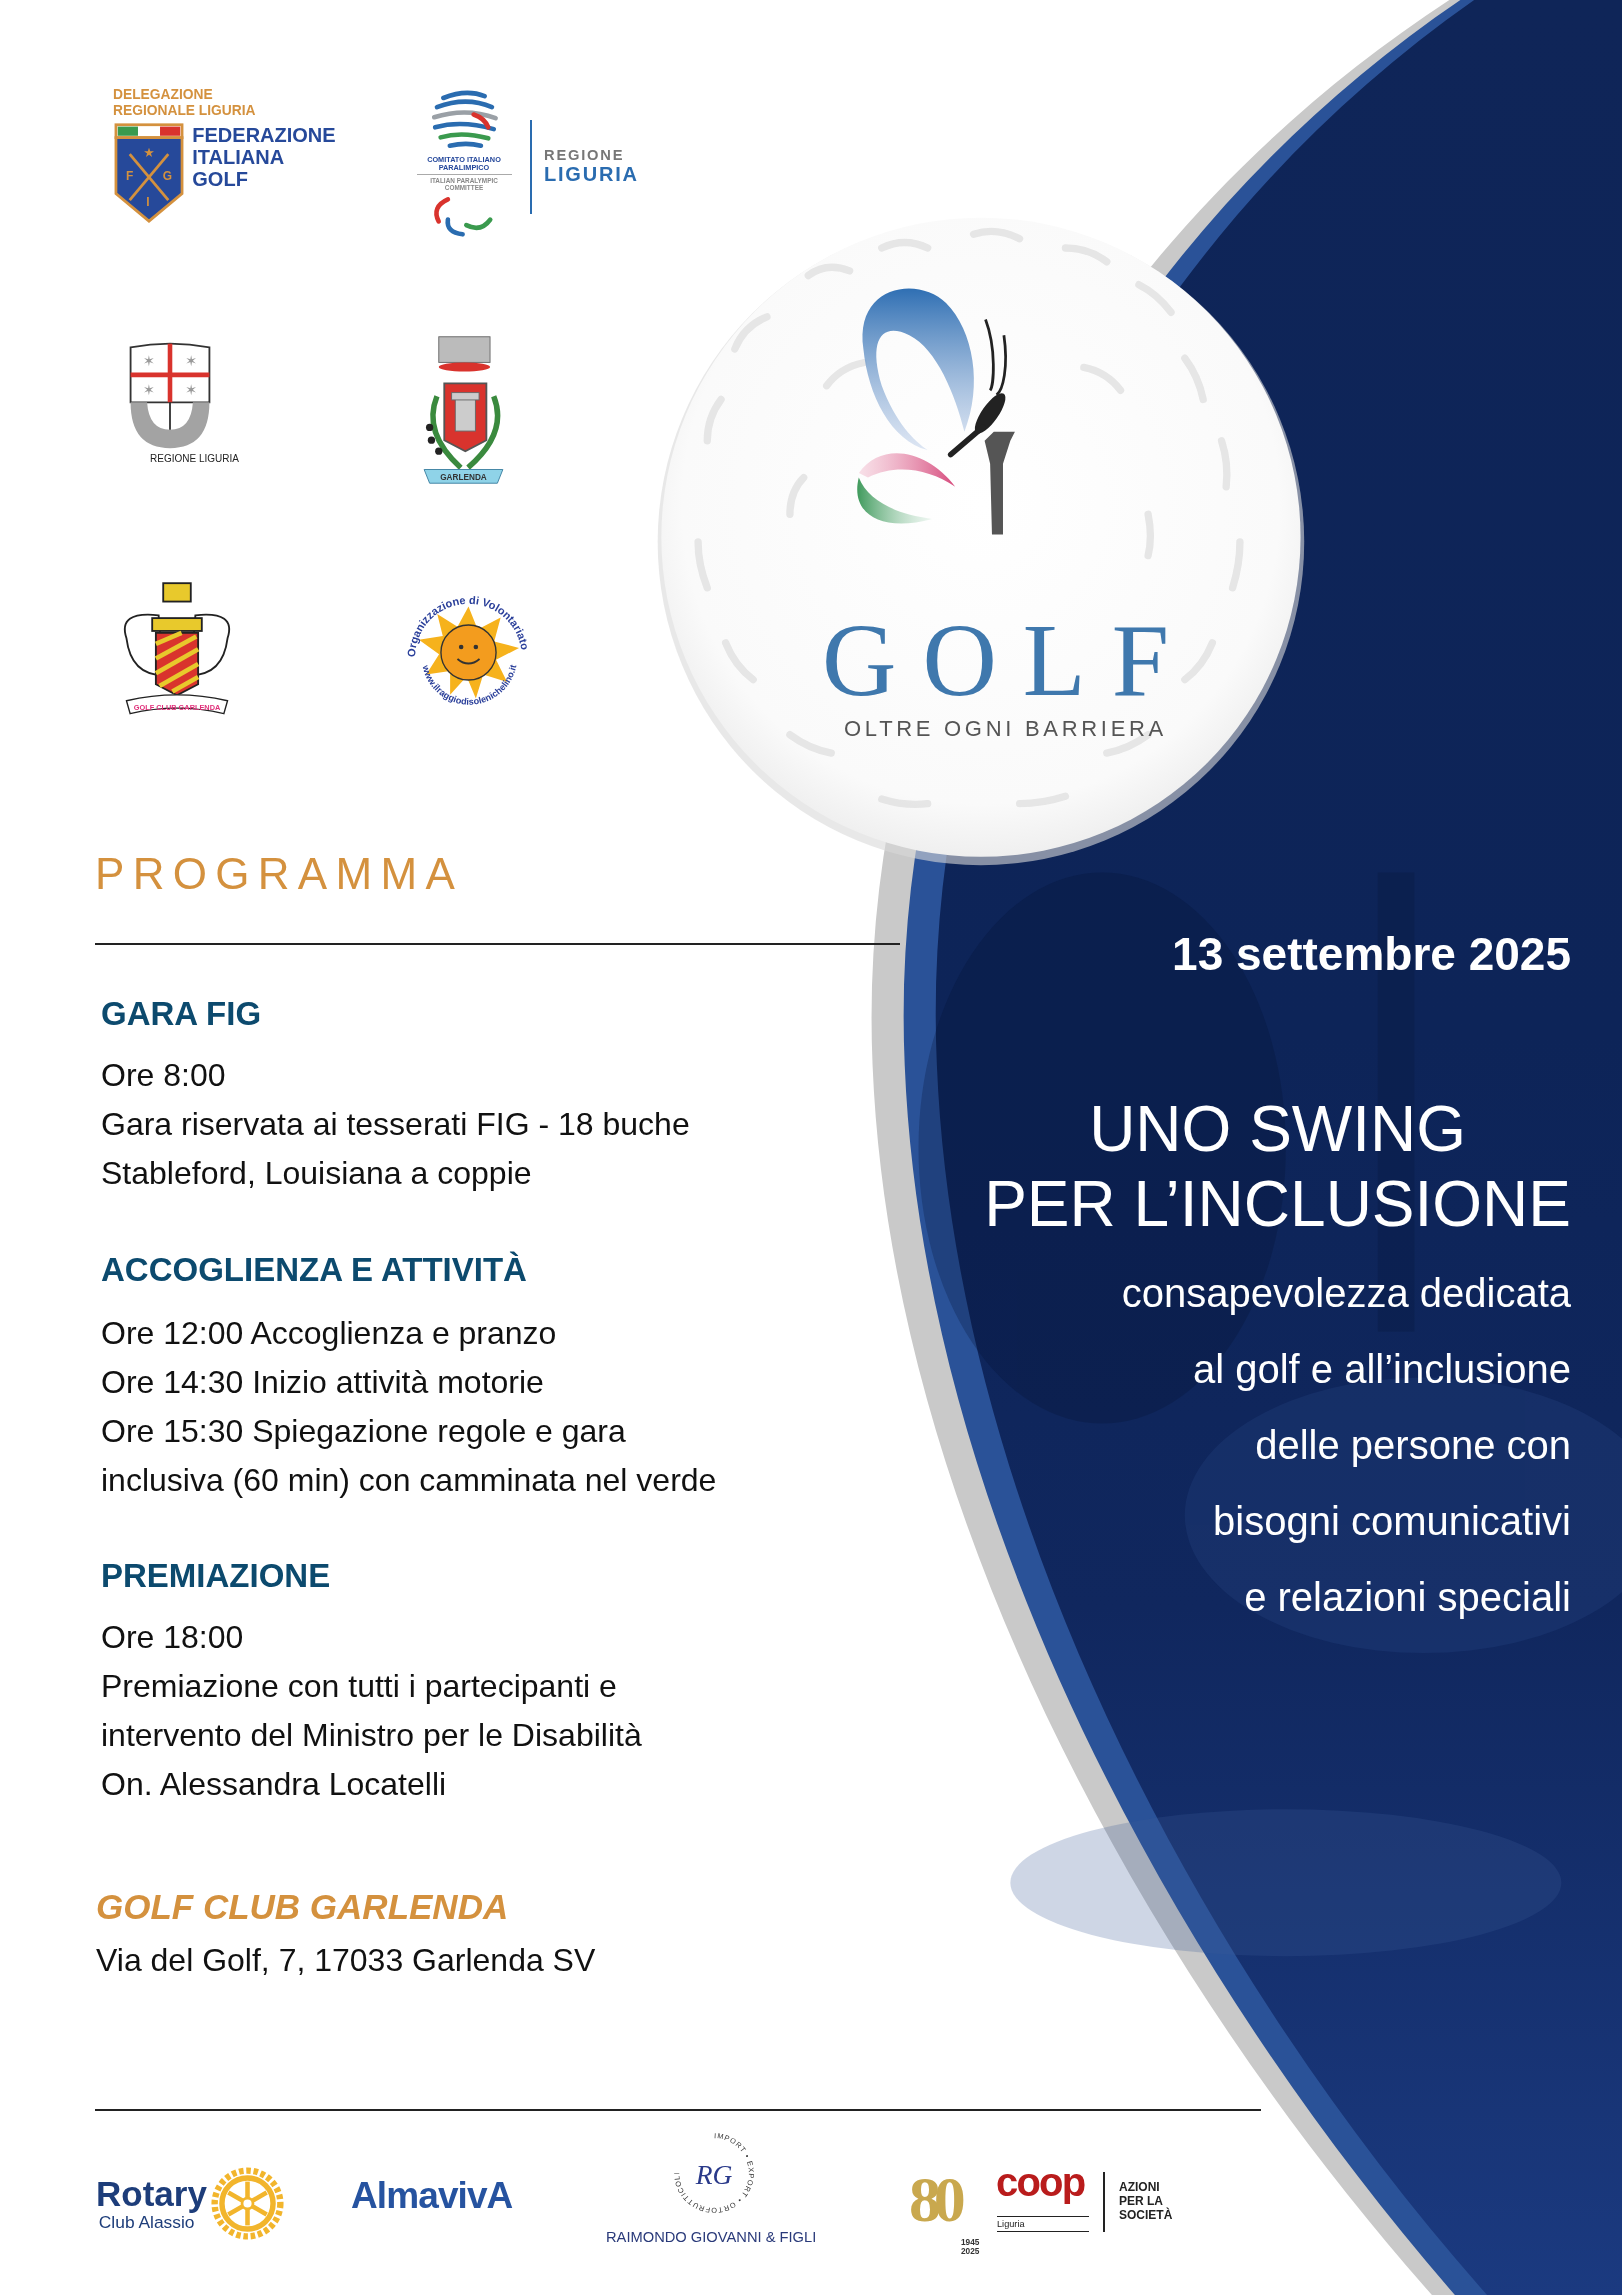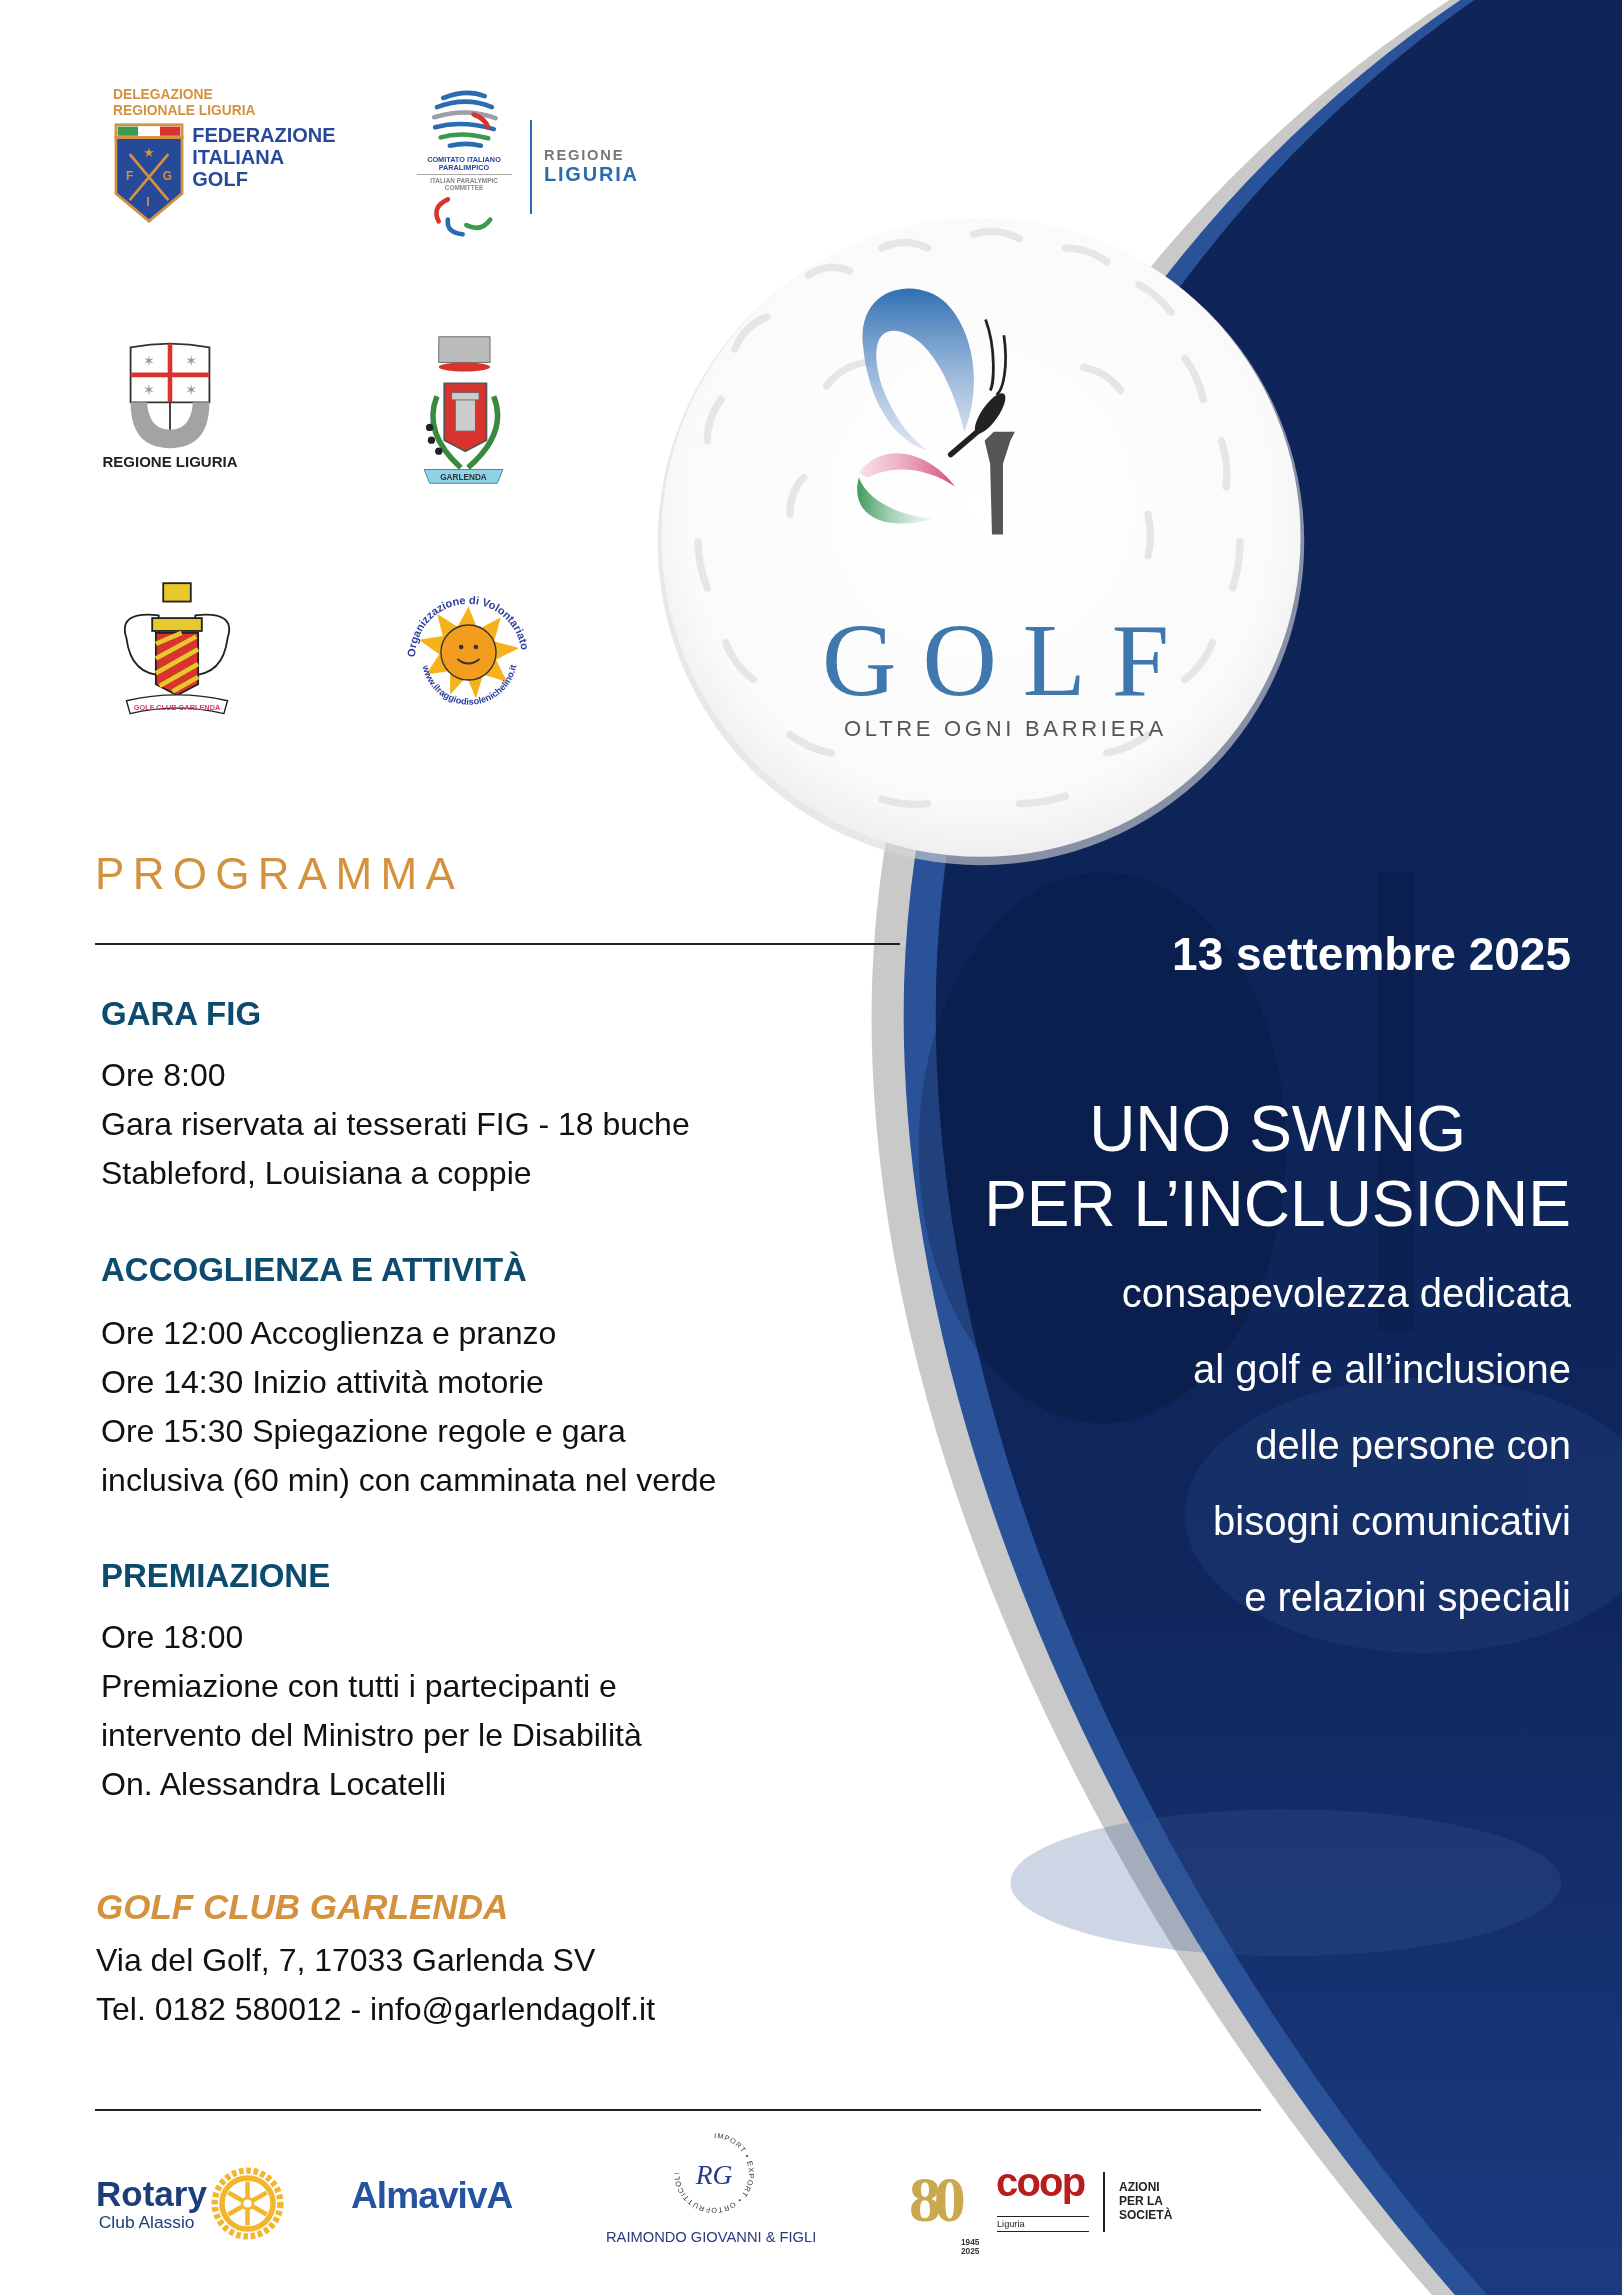--- a/index.html
+++ b/index.html
@@ -8,21 +8,21 @@
   #bg-svg { position: absolute; left: 0; top: 0; width: 1623px; height: 2296px; }
 
   
   .logo { position: absolute; }
   .fig-text-small { color: #d4913e; font-weight: bold; font-size: 13.8px; line-height: 15.6px; font-family: "Liberation Sans", sans-serif; }
   .fig-text-big { color: #26499a; font-weight: bold; font-size: 20px; line-height: 22px; font-family: "Liberation Sans", sans-serif; }
   .cip-small { color: #24479b; font-weight: bold; font-size: 7.3px; text-align: center; line-height: 8.3px; }
   .cip-small2 { color: #888; font-weight: bold; font-size: 6.4px; text-align: center; line-height: 7.3px; }
   .reg-small { color: #777; font-weight: bold; font-size: 14.7px; letter-spacing: 1.8px; }
   .reg-big { color: #2a6cb0; font-weight: bold; font-size: 20px; letter-spacing: 1.8px; }
-  .caption { font-size: 15px; font-weight: bold; color: #222; text-align: center; }
+  .caption { font-size: 10px; font-weight: normal; color: #222; text-align: right; }
 
   
   .prog-title { left: 95px; top: 849px; font-size: 44px; letter-spacing: 8.3px; color: #d4913e; font-family: "Liberation Sans", sans-serif; }
   .hr { position: absolute; height: 1.8px; background: #222; }
   .sec-head { position: absolute; left: 101px; font-size: 33px; font-weight: bold; color: #0c4a6e; font-family: "Liberation Sans", sans-serif; }
   .body-lines { position: absolute; left: 101px; font-size: 32px; line-height: 49px; color: #111; font-family: "Liberation Sans", sans-serif; }
   .body-lines div { white-space: nowrap; }
   .club-name { position: absolute; left: 96px; top: 1887px; font-size: 35px; font-weight: bold; font-style: italic; color: #d4913e; }
   .club-lines { position: absolute; left: 96px; top: 1936px; font-size: 32px; line-height: 49px; color: #111; }
 
@@ -275,21 +275,20 @@
 <div class="body-lines" style="top:1613px;">
   <div>Ore 18:00</div>
   <div>Premiazione con tutti i partecipanti e</div>
   <div>intervento del Ministro per le Disabilità</div>
   <div>On. Alessandra Locatelli</div>
 </div>
 
 <div class="club-name">GOLF CLUB GARLENDA</div>
 <div class="club-lines">
   <div>Via del Golf, 7, 17033 Garlenda SV</div>
-  <div>Tel. 0182 580012 - info@garlendagolf.it</div>
 </div>
 
 <div class="date">13 settembre 2025</div>
 <div class="headline">
   <div>UNO SWING</div>
   <div>PER L’INCLUSIONE</div>
 </div>
 <div class="desc">
   <div>consapevolezza dedicata</div>
   <div>al golf e all’inclusione</div>

